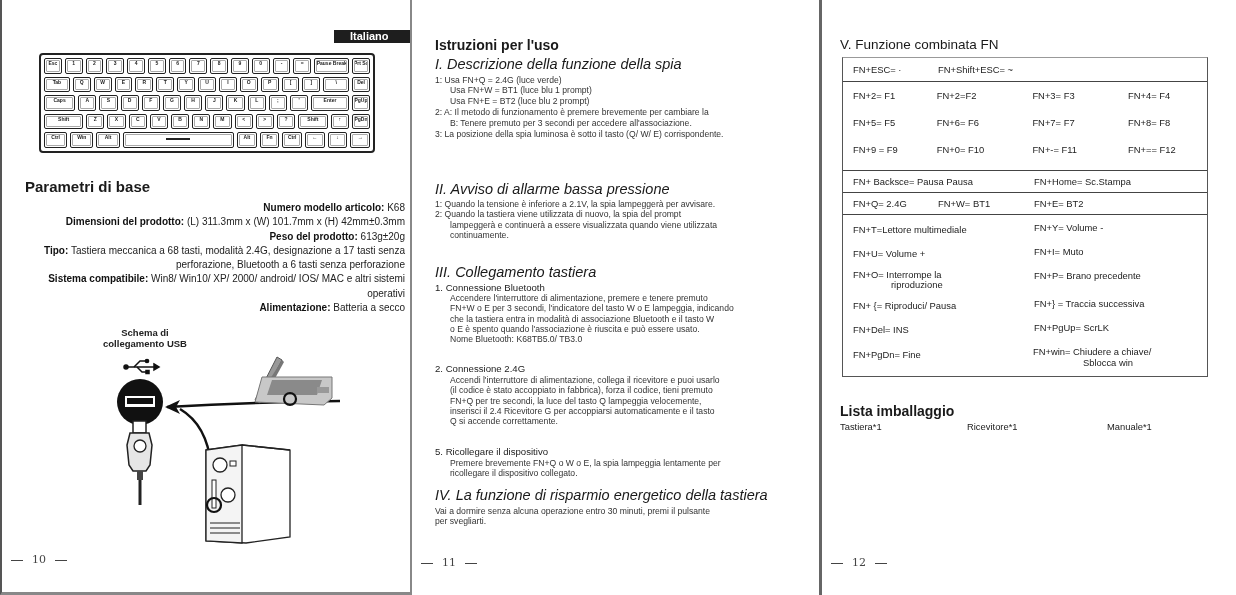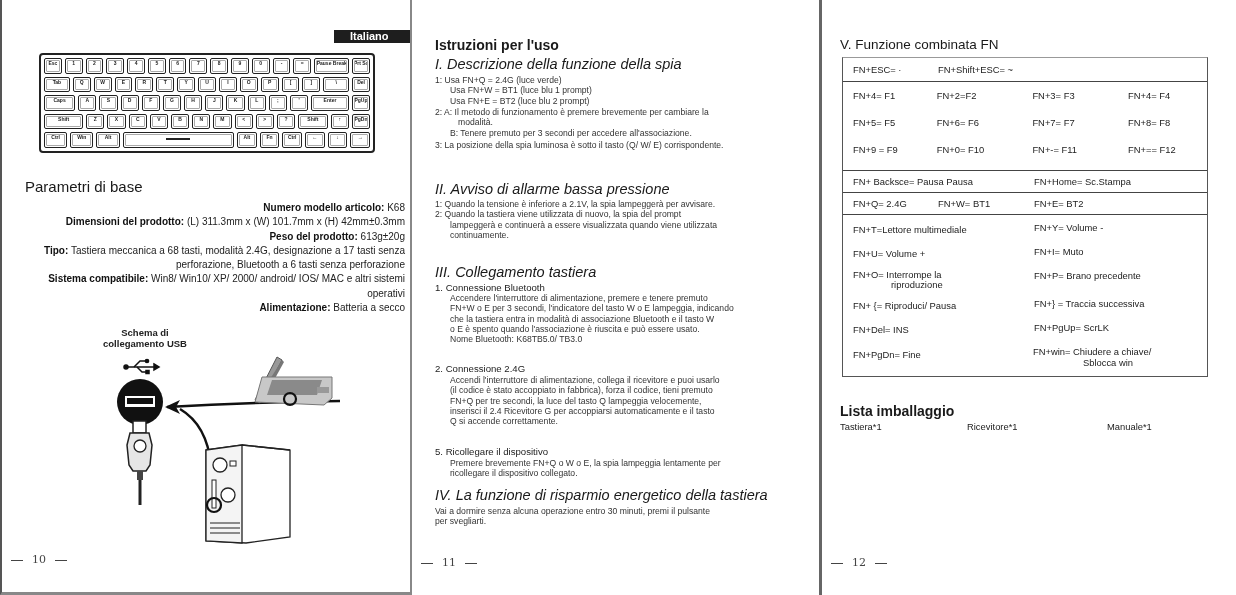--- a/index.html
+++ b/index.html
@@ -14,21 +14,21 @@
   .page-num { position: absolute; bottom: 26px; left: 0; right: 0; text-align: left; font-family: "DejaVu Serif", serif; font-size: 11px; color: #444; }
   .page-num .dash { display: inline-block; width: 12px; height: 1px; background: #444; vertical-align: middle; margin: 0 9px; }
 
   
   .lang-tab { position: absolute; top: 30px; right: 0; width: 76px; height: 13px; background: #1e1e1e; color: #fff; font-size: 11px; font-weight: bold; padding-left: 16px; line-height: 13px; }
   .keyboard { position: absolute; left: 37px; top: 53px; width: 336px; height: 100px; border: 2px solid #222; border-radius: 4px; background: #fff; padding: 3px; display: flex; flex-direction: column; gap: 3px; }
   .krow { display: flex; gap: 3px; height: 16px; }
   .key { border: 1.2px solid #222; border-radius: 2px; flex: 1; font-size: 5px; text-align: center; line-height: 8px; color: #222; font-weight: bold; overflow: hidden; position: relative; }
   .key::after { content: ""; position: absolute; inset: 1px; border: 0.6px solid #aaa; border-radius: 1px; }
 
-  .p10-title { position: absolute; left: 23px; top: 178px; font-size: 15px; font-weight: normal; color: #1a1a1a; }
+  .p10-title { position: absolute; left: 23px; top: 178px; font-size: 15px; font-weight: bold; color: #1a1a1a; }
   .spec { position: absolute; left: 23px; top: 201px; width: 380px; font-size: 10px; line-height: 14.3px; color: #222; text-align: right; }
   .spec b { color: #111; }
 
   .usb-title { position: absolute; left: 88px; top: 327px; width: 110px; text-align: center; font-size: 9.5px; font-weight: bold; line-height: 11px; color: #222; }
   .usb-fig { position: absolute; left: 110px; top: 355px; width: 240px; height: 200px; }
 
   
   .p11-title { position: absolute; left: 23px; top: 37px; font-size: 14px; font-weight: bold; color: #1a1a1a; }
   .h2 { position: absolute; left: 23px; font-size: 14.5px; color: #1a1a1a; font-weight: normal; font-style: italic; }
   .body { position: absolute; left: 23px; width: 385px; font-size: 8.6px; line-height: 10.3px; color: #333; }
@@ -209,21 +209,20 @@
 
 <div class="page" id="page11">
   <div class="p11-title">Istruzioni per l'uso</div>
 
   <div class="h2" style="top:56px">I. Descrizione della funzione della spia</div>
   <div class="body" style="top:75px">
     <div>1: Usa FN+Q = 2.4G (luce verde)</div>
     <div class="ind">Usa FN+W = BT1 (luce blu 1 prompt)</div>
     <div class="ind">Usa FN+E = BT2 (luce blu 2 prompt)</div>
     <div style="margin-top:1px">2: A: Il metodo di funzionamento è premere brevemente per cambiare la</div>
-    <div class="ind2">modalità.</div>
     <div class="ind" style="margin-top:1px">B: Tenere premuto per 3 secondi per accedere all'associazione.</div>
     <div style="margin-top:1px">3: La posizione della spia luminosa è sotto il tasto (Q/ W/ E) corrispondente.</div>
   </div>
 
   <div class="h2" style="top:181px">II. Avviso di allarme bassa pressione</div>
   <div class="body" style="top:199px">
     <div>1:  Quando la tensione è inferiore a 2.1V, la spia lampeggerà per avvisare.</div>
     <div>2:  Quando la tastiera viene utilizzata di nuovo, la spia del prompt</div>
     <div class="ind">lampeggerà e continuerà a essere visualizzata quando viene utilizzata</div>
     <div class="ind">continuamente.</div>
@@ -268,21 +267,21 @@
 
   <div class="fn-table">
     <div class="fn-sec" style="padding-top:6px;padding-bottom:6px">
       <div class="fn-row">
         <span class="w1">FN+ESC= ·</span>
         <span>FN+Shift+ESC= ~</span>
       </div>
     </div>
     <div class="fn-sec" style="padding-top:8px;padding-bottom:6px">
       <div class="fn-row" style="height:27px">
-        <span class="w1">FN+4= F1</span>
+        <span class="w1">FN+2= F1</span>
         <span class="w2">FN+2=F2</span>
         <span class="w3">FN+3= F3</span>
         <span class="w4">FN+4= F4</span>
       </div>
       <div class="fn-row" style="height:27px">
         <span class="w1">FN+5= F5</span>
         <span class="w2">FN+6= F6</span>
         <span class="w3">FN+7= F7</span>
         <span class="w4">FN+8= F8</span>
       </div>

